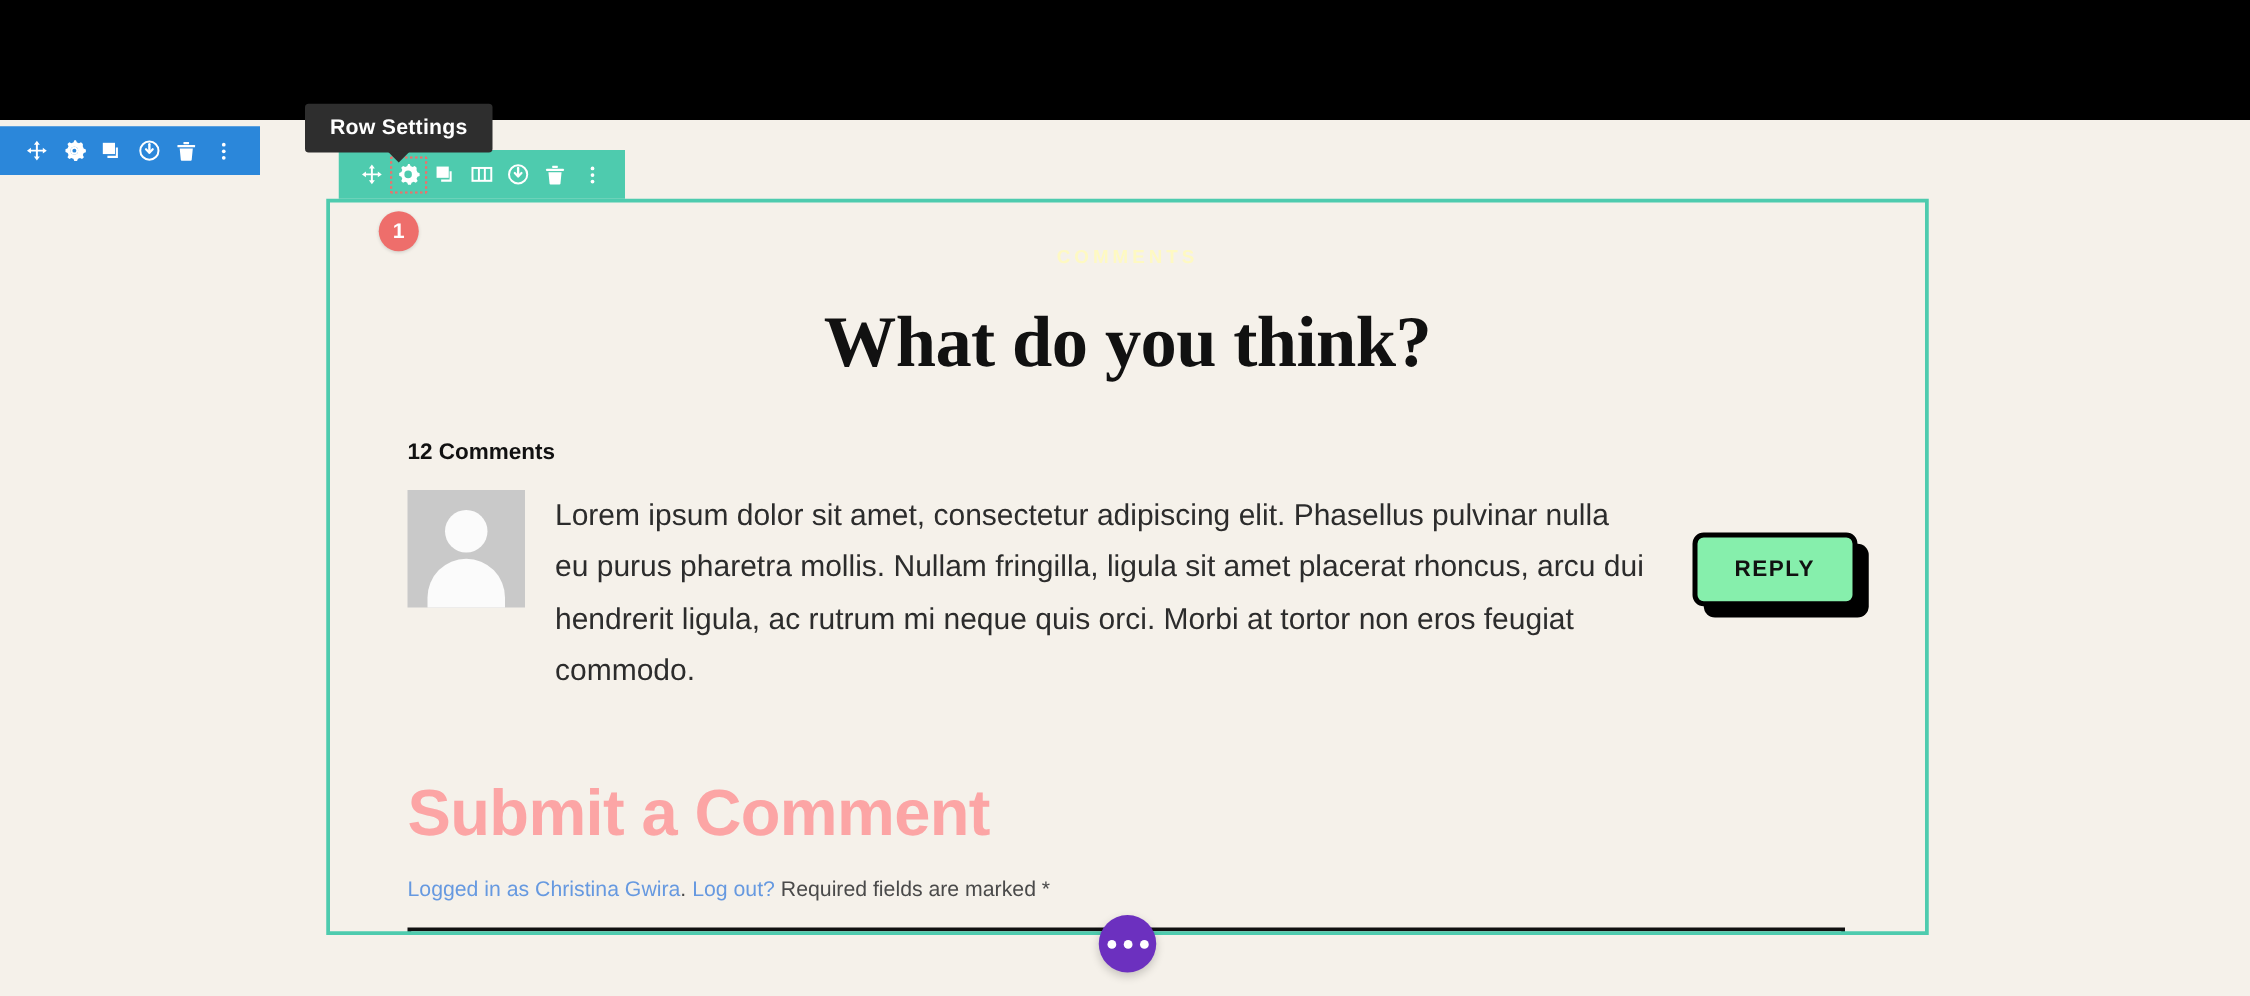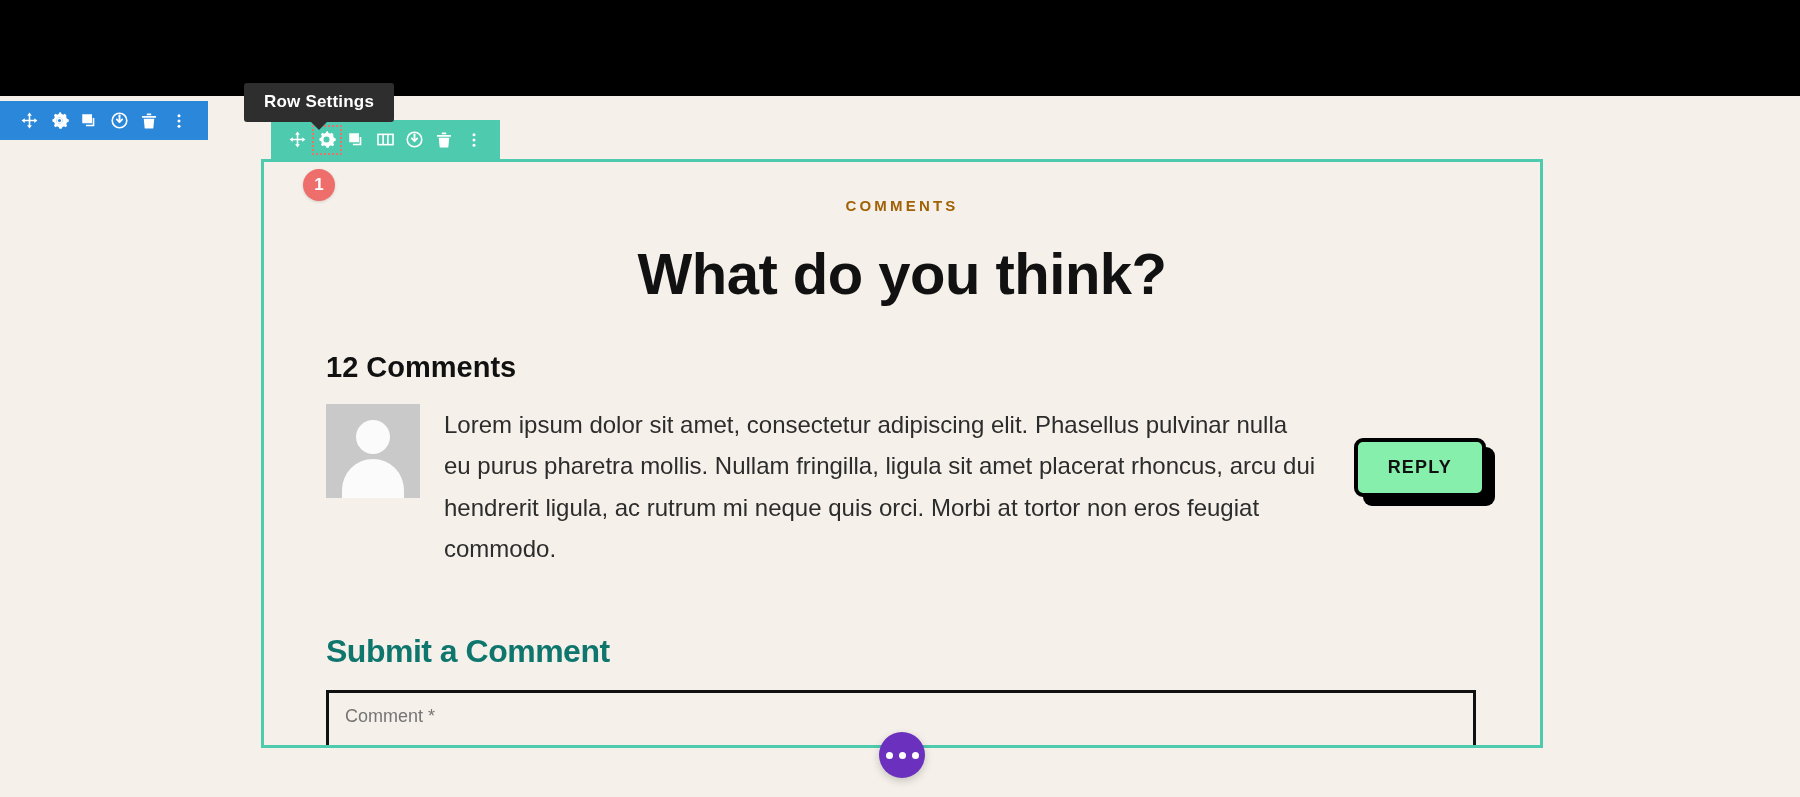--- a/index.html
+++ b/index.html
@@ -151,40 +151,41 @@
     left: 261px;
     top: 159px;
     width: 1282px;
     height: 589px;
     z-index: 10;
     overflow: hidden;
   }
 
   .eyebrow {
     text-align: center;
-    color: #a16207;
+    color: #fef9c3;
     font-size: 15px;
     font-weight: bold;
     letter-spacing: 3.2px;
     margin-top: 38px;
   }
 
   .page-title {
     text-align: center;
     color: #111111;
     font-size: 58px;
     font-weight: bold;
     letter-spacing: -0.5px;
     margin-top: 26px;
+    font-family: Liberation Serif, serif;
   }
 
   .comments-count {
     margin-left: 65px;
     margin-top: 44px;
-    font-size: 29px;
+    font-size: 18px;
     font-weight: bold;
     color: #111111;
   }
 
   
   .comment {
     position: relative;
     margin-left: 65px;
     margin-top: 20px;
     min-height: 140px;
@@ -260,23 +261,23 @@
     color: #111111;
     box-shadow: 9px 9px 0 #000000;
     cursor: pointer;
     font-family: "Liberation Sans", sans-serif;
   }
 
   
   .submit-title {
     margin-left: 65px;
     margin-top: 64px;
-    font-size: 32px;
-    font-weight: bold;
-    color: #0f766e;
+    font-size: 52px;
+    font-weight: bold;
+    color: #fca5a5;
     letter-spacing: -0.5px;
   }
 
   .logged-in {
     margin-left: 65px;
     margin-top: 21px;
     font-size: 17px;
     color: #4a4a4a;
   }
   .logged-in a {
@@ -442,20 +443,21 @@
 
       <div class="comment-body">
         <p class="comment-text">Lorem ipsum dolor sit amet, consectetur adipiscing elit. Phasellus pulvinar nulla eu purus pharetra mollis. Nullam fringilla, ligula sit amet placerat rhoncus, arcu dui hendrerit ligula, ac rutrum mi neque quis orci. Morbi at tortor non eros feugiat commodo.</p>
       </div>
 
       <button class="reply-btn">REPLY</button>
     </div>
 
     <h2 class="submit-title">Submit a Comment</h2>
 
+    <div class="logged-in"><a href="#"><span>Logged in as </span><span>Christina Gwira</span></a><span>. </span><a href="#">Log out?</a><span> Required fields are marked *</span></div>
 
     <textarea class="comment-field" placeholder="Comment *" style=""></textarea>
   </div>
 
   <div class="fab">
     <span class="dot"></span>
     <span class="dot"></span>
     <span class="dot"></span>
   </div>
 

